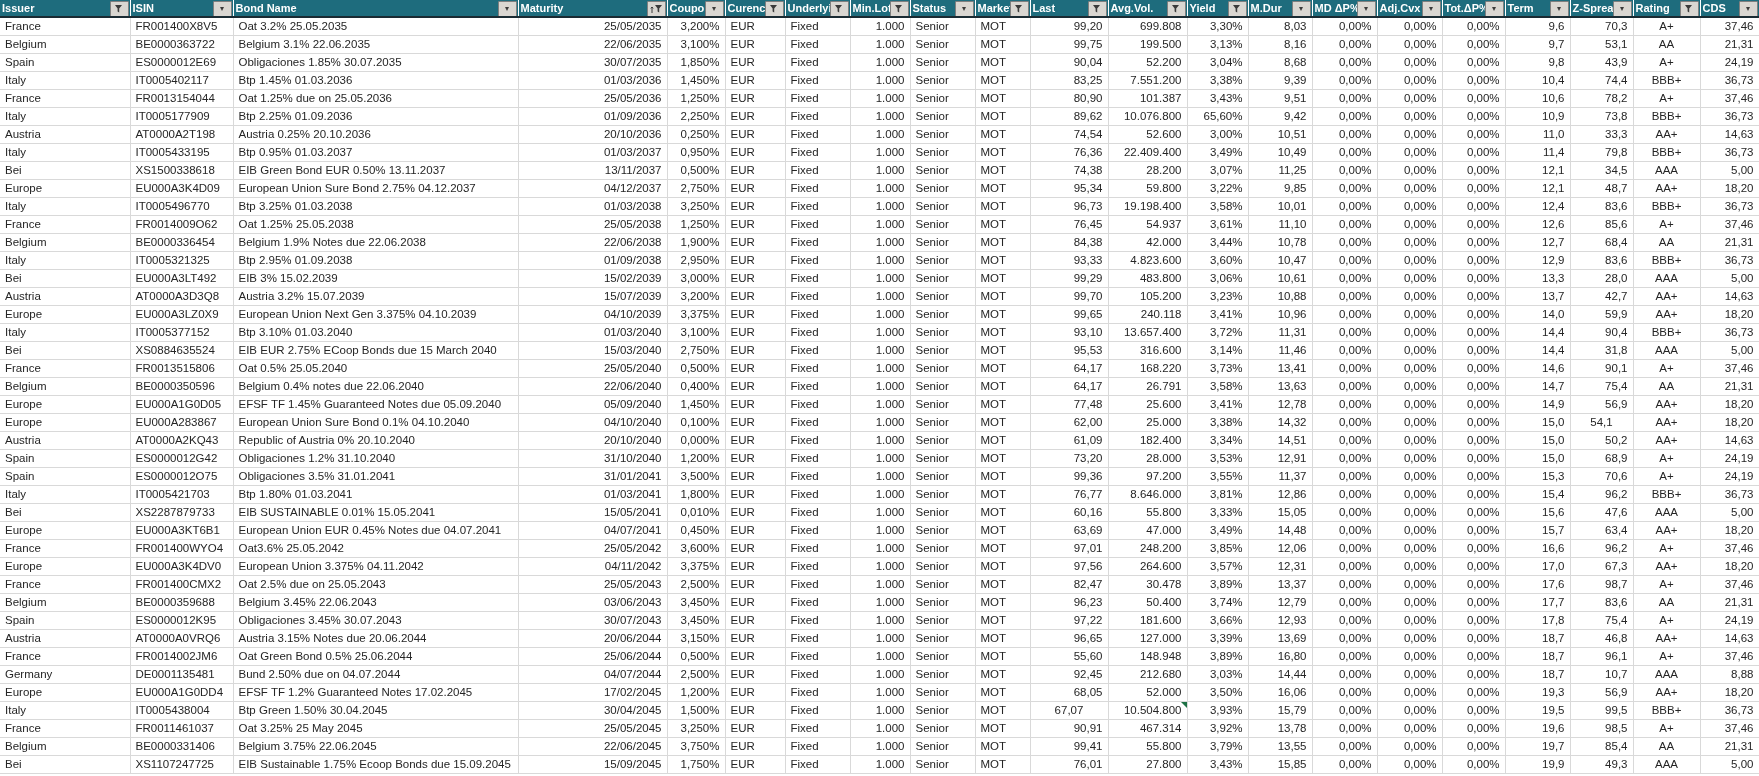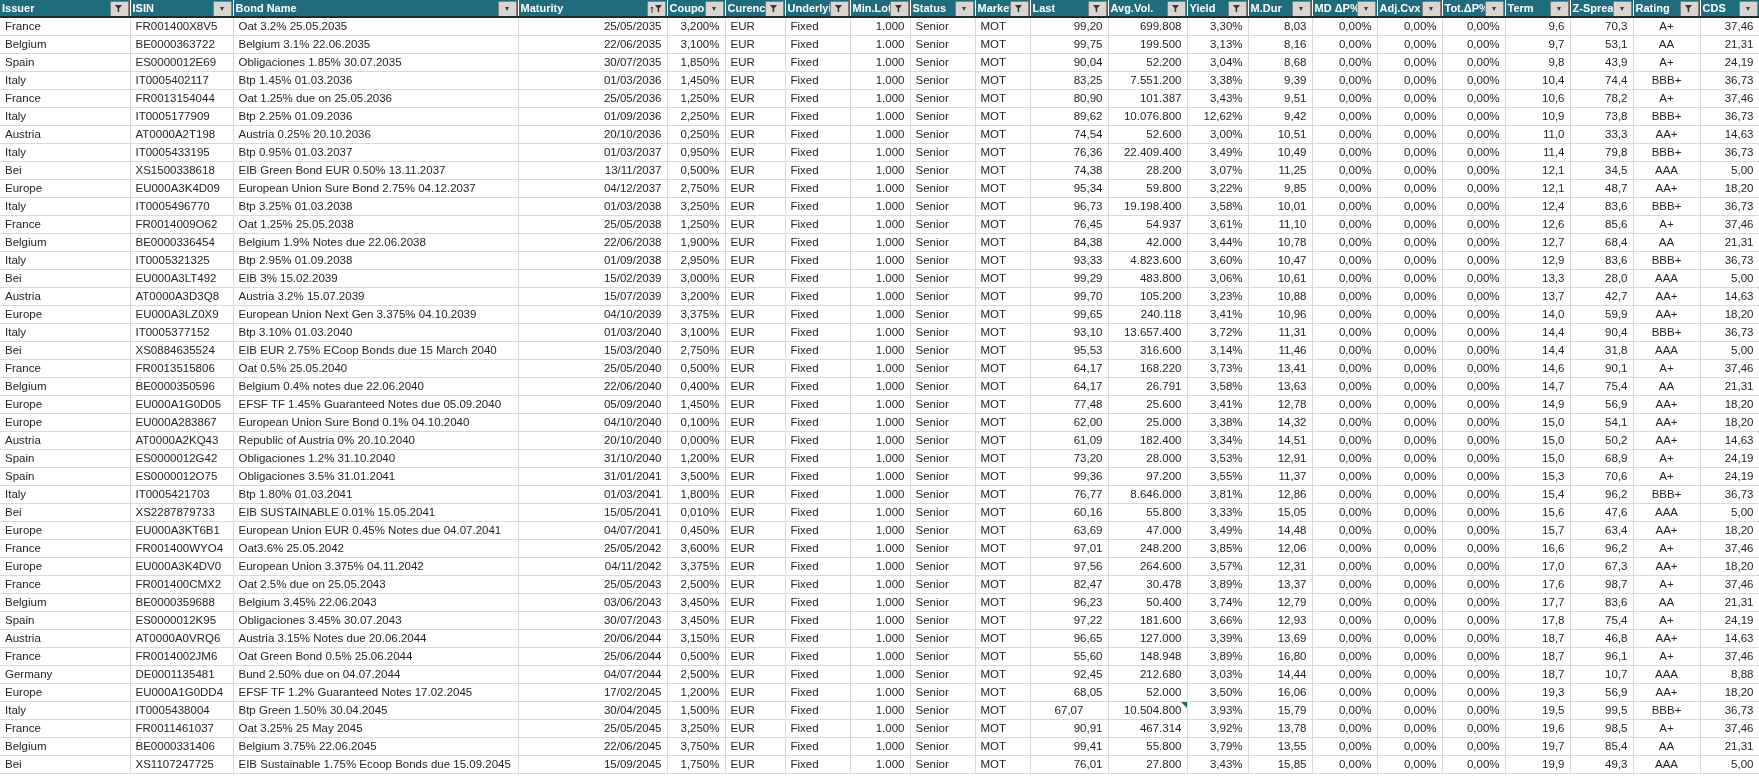--- a/index.html
+++ b/index.html
@@ -246,21 +246,21 @@
           <td class="left" style="border-right-color: rgb(217, 217, 217); border-bottom-color: rgb(217, 217, 217);">Btp 2.25% 01.09.2036</td>
           <td class="right" style="border-right-color: rgb(217, 217, 217); border-bottom-color: rgb(217, 217, 217);">01/09/2036</td>
           <td class="right" style="border-right-color: rgb(217, 217, 217); border-bottom-color: rgb(217, 217, 217);">2,250%</td>
           <td class="left" style="border-right-color: rgb(217, 217, 217); border-bottom-color: rgb(217, 217, 217);">EUR</td>
           <td class="left" style="border-right-color: rgb(217, 217, 217); border-bottom-color: rgb(217, 217, 217);">Fixed</td>
           <td class="right" style="border-right-color: rgb(217, 217, 217); border-bottom-color: rgb(217, 217, 217);">1.000</td>
           <td class="left" style="border-right-color: rgb(217, 217, 217); border-bottom-color: rgb(217, 217, 217);">Senior</td>
           <td class="left" style="border-right-color: rgb(217, 217, 217); border-bottom-color: rgb(217, 217, 217);">MOT</td>
           <td class="right" style="border-right-color: rgb(217, 217, 217); border-bottom-color: rgb(217, 217, 217);">89,62</td>
           <td class="right" style="border-right-color: rgb(217, 217, 217); border-bottom-color: rgb(217, 217, 217);">10.076.800</td>
-          <td class="right" style="border-right-color: rgb(217, 217, 217); border-bottom-color: rgb(217, 217, 217);">12,62%</td>
+          <td class="right" style="border-right-color: rgb(217, 217, 217); border-bottom-color: rgb(217, 217, 217);">65,60%</td>
           <td class="right" style="border-right-color: rgb(217, 217, 217); border-bottom-color: rgb(217, 217, 217);">9,42</td>
           <td class="right" style="border-right-color: rgb(217, 217, 217); border-bottom-color: rgb(217, 217, 217);">0,00%</td>
           <td class="right" style="border-right-color: rgb(217, 217, 217); border-bottom-color: rgb(217, 217, 217);">0,00%</td>
           <td class="right" style="border-right-color: rgb(217, 217, 217); border-bottom-color: rgb(217, 217, 217);">0,00%</td>
           <td class="right" style="border-right-color: rgb(217, 217, 217); border-bottom-color: rgb(217, 217, 217);">10,9</td>
           <td class="right" style="border-right-color: rgb(217, 217, 217); border-bottom-color: rgb(217, 217, 217);">73,8</td>
           <td class="center" style="border-right-color: rgb(217, 217, 217); border-bottom-color: rgb(217, 217, 217);">BBB+</td>
           <td class="right" style="border-right-color: rgb(217, 217, 217); border-bottom-color: rgb(217, 217, 217);">36,73</td>
         </tr>
         <tr>
@@ -643,21 +643,21 @@
           <td class="left" style="border-right-color: rgb(217, 217, 217); border-bottom-color: rgb(217, 217, 217);">Senior</td>
           <td class="left" style="border-right-color: rgb(217, 217, 217); border-bottom-color: rgb(217, 217, 217);">MOT</td>
           <td class="right" style="border-right-color: rgb(217, 217, 217); border-bottom-color: rgb(217, 217, 217);">62,00</td>
           <td class="right" style="border-right-color: rgb(217, 217, 217); border-bottom-color: rgb(217, 217, 217);">25.000</td>
           <td class="right" style="border-right-color: rgb(217, 217, 217); border-bottom-color: rgb(217, 217, 217);">3,38%</td>
           <td class="right" style="border-right-color: rgb(217, 217, 217); border-bottom-color: rgb(217, 217, 217);">14,32</td>
           <td class="right" style="border-right-color: rgb(217, 217, 217); border-bottom-color: rgb(217, 217, 217);">0,00%</td>
           <td class="right" style="border-right-color: rgb(217, 217, 217); border-bottom-color: rgb(217, 217, 217);">0,00%</td>
           <td class="right" style="border-right-color: rgb(217, 217, 217); border-bottom-color: rgb(217, 217, 217);">0,00%</td>
           <td class="right" style="border-right-color: rgb(217, 217, 217); border-bottom-color: rgb(217, 217, 217);">15,0</td>
-          <td class="right" style="border-right-color: rgb(217, 217, 217); border-bottom-color: rgb(217, 217, 217);">54,1</td>
+          <td class="right" style="border-right-color: rgb(217, 217, 217); border-bottom-color: rgb(217, 217, 217); text-align: center;">54,1</td>
           <td class="center" style="border-right-color: rgb(217, 217, 217); border-bottom-color: rgb(217, 217, 217);">AA+</td>
           <td class="right" style="border-right-color: rgb(217, 217, 217); border-bottom-color: rgb(217, 217, 217);">18,20</td>
         </tr>
         <tr>
           <td class="left" style="border-right-color: rgb(217, 217, 217); border-bottom-color: rgb(217, 217, 217);">Austria</td>
           <td class="left" style="border-right-color: rgb(217, 217, 217); border-bottom-color: rgb(217, 217, 217);">AT0000A2KQ43</td>
           <td class="left" style="border-right-color: rgb(217, 217, 217); border-bottom-color: rgb(217, 217, 217);">Republic of Austria 0% 20.10.2040</td>
           <td class="right" style="border-right-color: rgb(217, 217, 217); border-bottom-color: rgb(217, 217, 217);">20/10/2040</td>
           <td class="right" style="border-right-color: rgb(217, 217, 217); border-bottom-color: rgb(217, 217, 217);">0,000%</td>
           <td class="left" style="border-right-color: rgb(217, 217, 217); border-bottom-color: rgb(217, 217, 217);">EUR</td>

